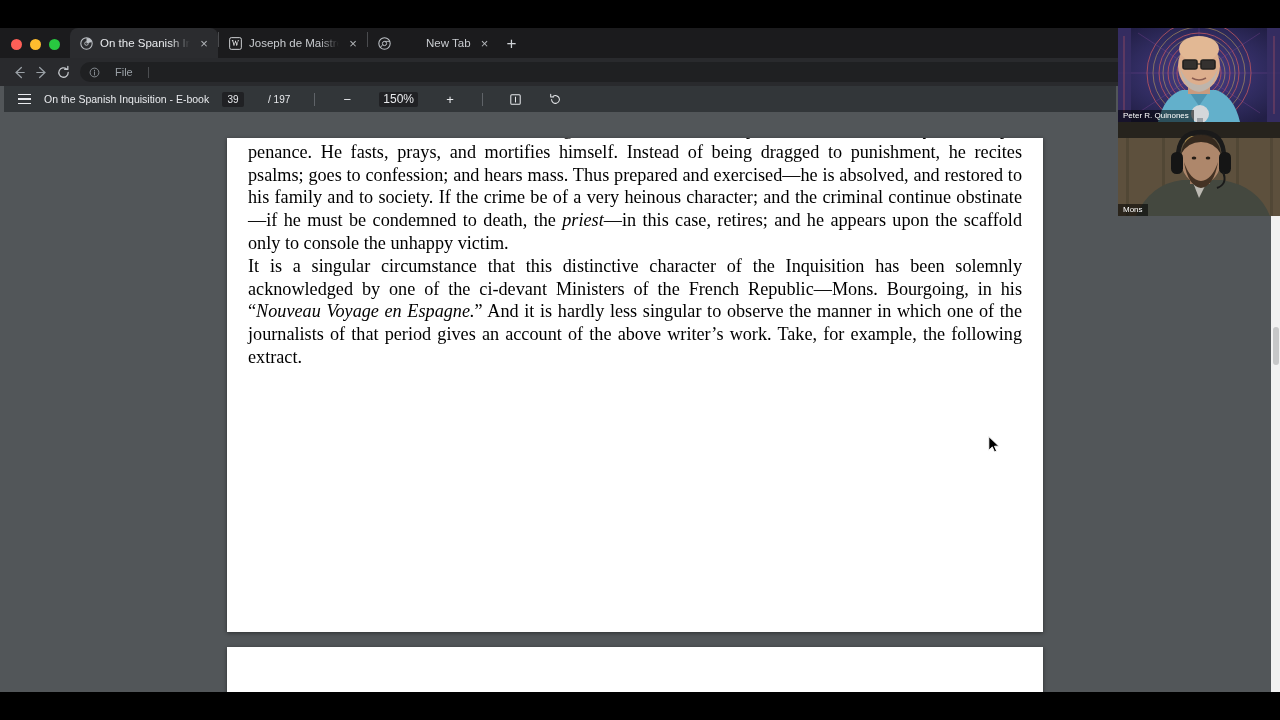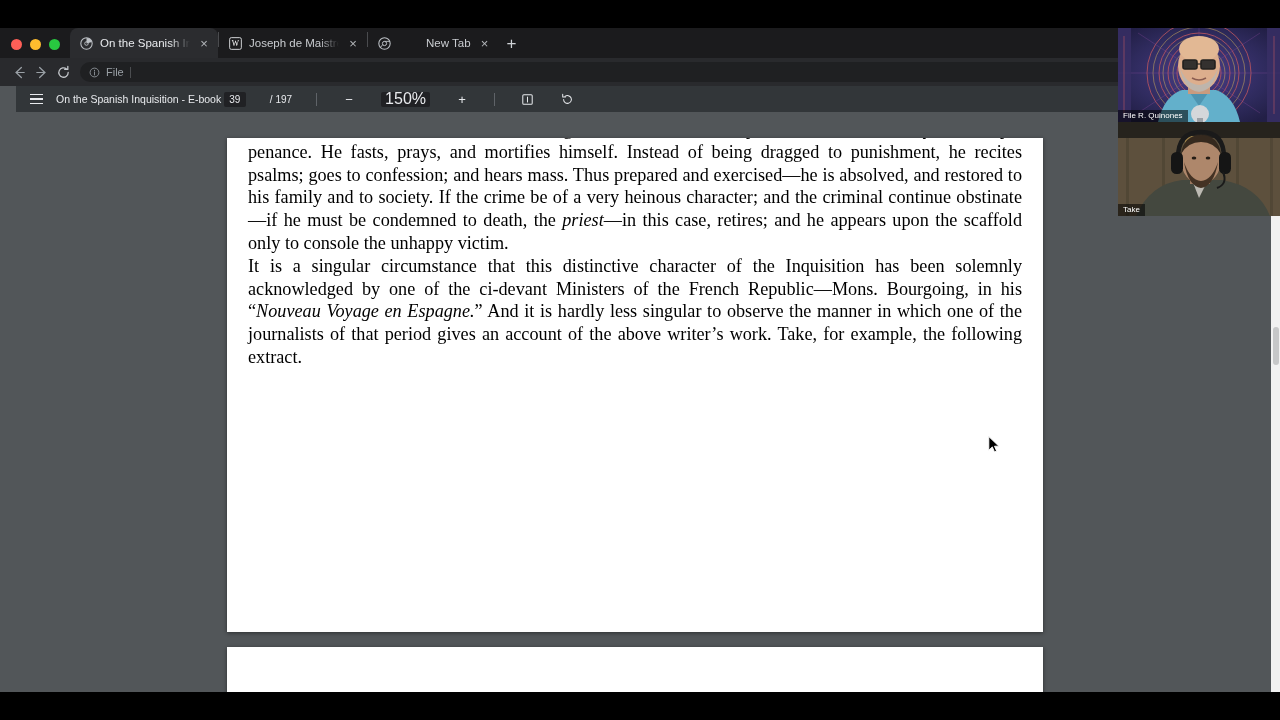--- a/index.html
+++ b/index.html
@@ -50,31 +50,31 @@
     position:absolute; left:0; top:30px; width:1280px; height:28px;
     background:#292a2d; display:flex; align-items:center; padding:0 8px;
   }
   .nav-btn {
     width:22px; height:22px; display:flex; align-items:center; justify-content:center;
     color:#9aa0a6; flex:0 0 auto;
   }
   #omnibox {
     flex:1; height:20px; background:#1f2022; border-radius:10px;
     display:flex; align-items:center; padding:0 9px; margin-left:6px;
-    font-size:11px; color:#e2e4e7; gap:6px; overflow:hidden;
+    font-size:11px; color:#e2e4e7; gap:15px; overflow:hidden;
   }
   #omnibox .info-icon { color:#9aa0a6; flex:0 0 auto; display:flex; }
   #omnibox .scheme { color:#9aa0a6; flex:0 0 auto; }
   #omnibox .divider { width:1px; height:11px; background:#4b4d50; flex:0 0 auto; }
   #omnibox .url { white-space:nowrap; overflow:hidden; text-overflow:clip; }
   #omnibox-zoom-icon { margin-left:auto; color:#9aa0a6; flex:0 0 auto; display:flex; padding-right:1px; }
 
   
   #pdf-toolbar {
-    position:absolute; left:16px; top:58px; width:1112px; height:26px;
+    position:absolute; left:4px; top:58px; width:1112px; height:26px;
     background:#323639; display:flex; align-items:center; padding:0 10px;
     color:#e8eaed; font-size:10.5px;
   }
   #pdf-menu-button { width:20px; height:20px; display:flex; flex-direction:column;
     justify-content:center; gap:3px; align-items:center; flex:0 0 auto; }
   #pdf-menu-button i { display:block; width:13px; height:1.5px; background:#e8eaed; }
   #pdf-doc-title { margin-left:10px; font-size:10.5px; color:#e8eaed; white-space:nowrap; }
 
   #pdf-controls { margin-left:auto; display:flex; align-items:center; gap:24px; padding-right:543px; }
   #page-number-input {
@@ -82,21 +82,21 @@
     width:22px; height:15px; text-align:center; font-size:10px;
     font-family:"Liberation Sans", sans-serif;
   }
   #page-count { font-size:10px; color:#e8eaed; }
   .tb-sep { width:1px; height:13px; background:#5f6368; }
   .tb-icon-btn { width:16px; height:16px; display:flex; align-items:center;
     justify-content:center; color:#e8eaed; }
   #zoom-level-display {
     background:#202124; color:#e8eaed; border-radius:2px; height:15px;
     min-width:32px; padding:0 4px; display:flex; align-items:center;
-    justify-content:center; font-size:16px;
+    justify-content:center; font-size:12px;
   }
 
   
   #pdf-viewport {
     position:absolute; left:0; top:84px; width:1280px; height:580px;
     background:#525659; overflow:hidden;
   }
   .pdf-page {
     position:absolute; left:227px; width:816px; background:#ffffff;
     box-shadow:0 1px 4px rgba(0,0,0,.45);
@@ -344,21 +344,21 @@
         <rect x="65" y="32" width="14" height="9" rx="2"></rect>
         <rect x="83" y="32" width="14" height="9" rx="2"></rect>
         <path d="M79 36 L83 36" stroke-width="1.2"></path>
       </g>
 
       <path d="M74 50 Q81 54 88 50" stroke="#8a5c50" stroke-width="1.5" fill="none"></path>
 
       <circle cx="82" cy="86" r="9" fill="#d4d7da"></circle>
       <rect x="79" y="90" width="6" height="6" fill="#9aa0a6"></rect>
     </svg>
-    <div class="video-name">File R. Quinones</div>
+    <div class="video-name">Peter R. Quinones</div>
   </div>
 
   <div class="video-tile" id="video-tile-2">
     <svg class="video-canvas" viewBox="0 0 162 94" preserveAspectRatio="none">
       <rect width="162" height="94" fill="#4a4235"></rect>
       <rect x="0" y="0" width="162" height="16" fill="#2c2822"></rect>
       <rect x="0" y="16" width="162" height="78" fill="#6a5c46"></rect>
       <g fill="#564a38" opacity="0.6">
         <rect x="8" y="16" width="3" height="78"></rect>
           <rect x="44" y="16" width="3" height="78"></rect>
@@ -381,17 +381,17 @@
       <path d="M60 36 Q60 10 83 10 Q106 10 106 36" stroke="#1e1e1e" stroke-width="4.5" fill="none"></path>
       <rect x="53" y="30" width="12" height="22" rx="5.5" fill="#181818"></rect>
       <rect x="101" y="30" width="12" height="22" rx="5.5" fill="#181818"></rect>
 
       <path d="M105 50 Q110 62 99 66" stroke="#1e1e1e" stroke-width="2" fill="none"></path>
 
       <ellipse cx="76" cy="36" rx="2.3" ry="1.5" fill="#2b2119"></ellipse>
       <ellipse cx="90" cy="36" rx="2.3" ry="1.5" fill="#2b2119"></ellipse>
       <rect x="0" y="0" width="162" height="94" fill="#000" opacity="0.12"></rect>
     </svg>
-    <div class="video-name">Take</div>
+    <div class="video-name">Mons</div>
   </div>
 </div>
 
 <div id="letterbox-bottom"></div>
 
 </body></html>

